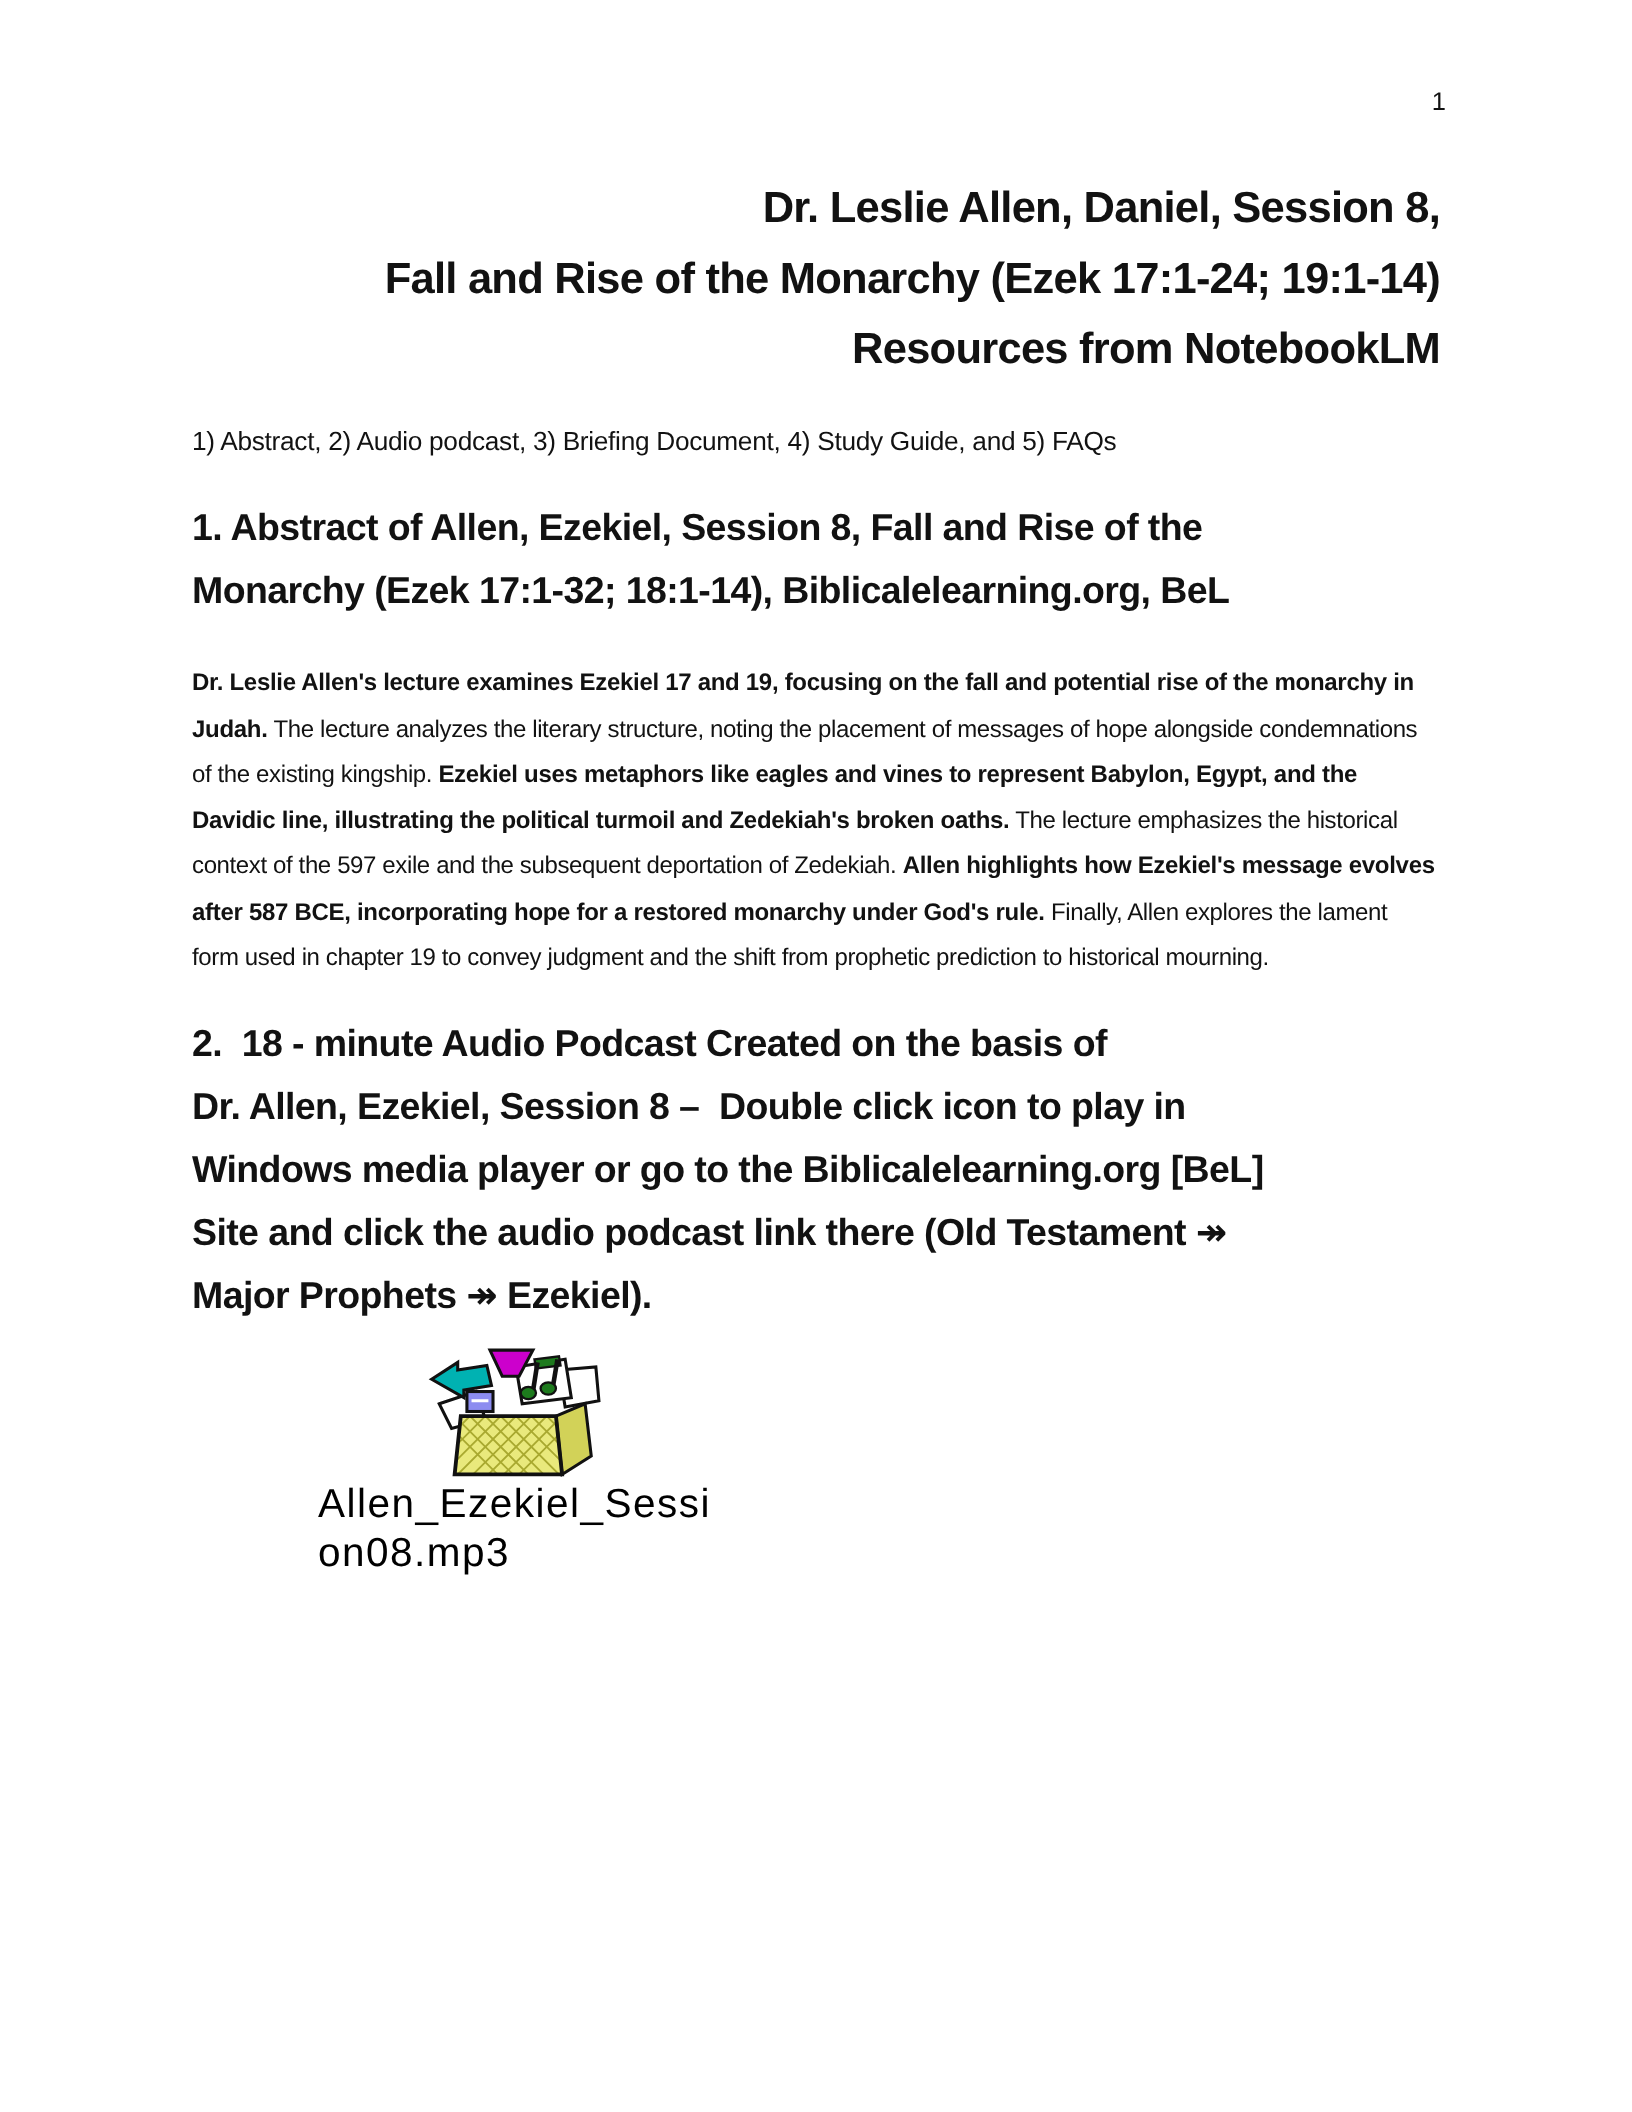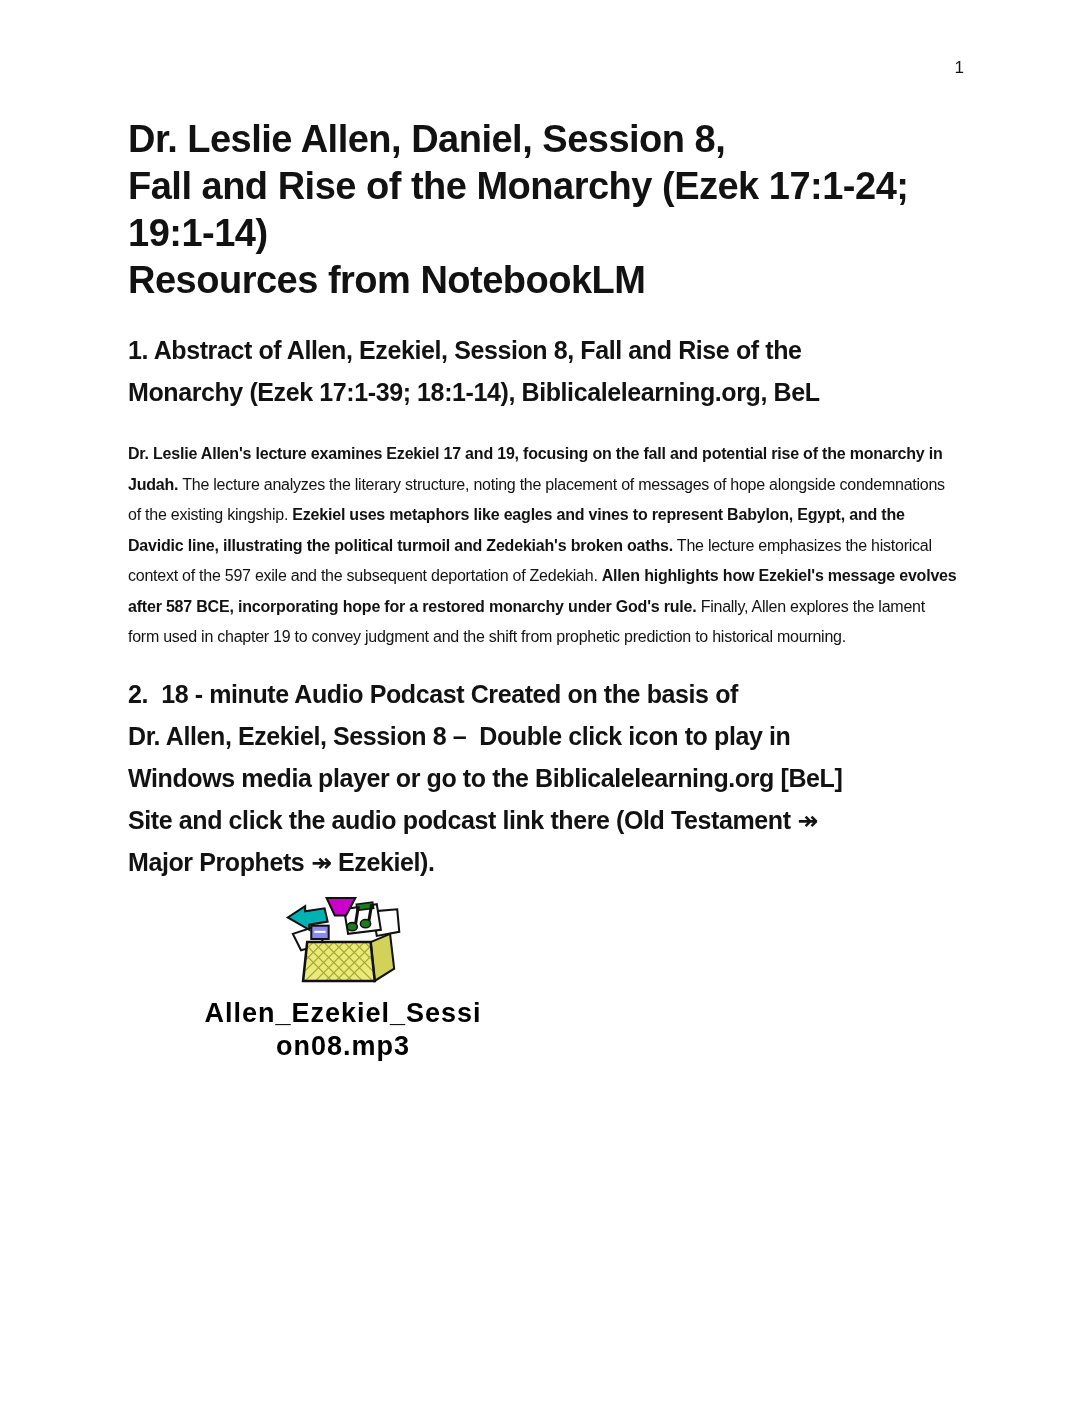--- a/index.html
+++ b/index.html
@@ -10,22 +10,22 @@
     background:#ffffff;
     overflow:hidden;
   }
   .page-number {
     position:absolute; top:58px; right:124px;
     font-size:17px; line-height:20px;
   }
   .content { padding:0 128px; }
   .doc-title {
     margin:116px 0 0 0;
-    font-size:38px; font-weight:bold; letter-spacing:-0.5px;
-    line-height:47px; text-align:left;
+    font-size:29px; font-weight:bold; letter-spacing:-0.5px;
+    line-height:47px; text-align:right;
     white-space:pre-wrap;
   }
   .intro {
     margin:25px 0 0 0;
     font-size:17.5px; line-height:24px; letter-spacing:-0.2px;
   }
   .sec-heading {
     margin:25px 0 0 0;
     font-size:25px; font-weight:bold; letter-spacing:-0.4px;
     line-height:42px;
@@ -39,43 +39,44 @@
   }
   .abstract b { letter-spacing:-0.2px; }
   .attachment {
     margin:12px 0 0 10px;
     width:410px;
     display:flex; flex-direction:column; align-items:center;
     cursor:pointer;
   }
   .attachment svg { display:block; }
   .filename {
-    margin-top:14px;
-    font-size:27px; font-weight:bold; line-height:33px;
-    letter-spacing:1px; text-align:center;
+    margin-top:1px;
+    font-size:27px; font-weight:normal; line-height:33px;
+    letter-spacing:1px; 
     white-space:pre-wrap;
     color:#000;
   }
 </style>
 </head>
 <body>
 
 <div class="page">
 
   <div class="page-number">1</div>
 
   <div class="content">
 
     <div class="doc-title">Dr. Leslie Allen, Daniel, Session 8,
 Fall and Rise of the Monarchy (Ezek 17:1-24; 19:1-14)
 Resources from NotebookLM</div>
 
+    <p class="intro">1) Abstract, 2) Audio podcast, 3) Briefing Document, 4) Study Guide, and 5) FAQs</p>
 
     <div class="sec-heading">1. Abstract of Allen, Ezekiel, Session 8, Fall and Rise of the
-Monarchy (Ezek 17:1-39; 18:1-14), Biblicalelearning.org, BeL</div>
+Monarchy (Ezek 17:1-32; 18:1-14), Biblicalelearning.org, BeL</div>
 
     <p class="abstract"><b>Dr. Leslie Allen's lecture examines Ezekiel 17 and 19, focusing on the fall and potential rise of the monarchy in Judah.</b><span> The lecture analyzes the literary structure, noting the placement of messages of hope alongside condemnations of the existing kingship. </span><b>Ezekiel uses metaphors like eagles and vines to represent Babylon, Egypt, and the Davidic line, illustrating the political turmoil and Zedekiah's broken oaths.</b><span> The lecture emphasizes the historical context of the 597 exile and the subsequent deportation of Zedekiah. </span><b>Allen highlights how Ezekiel's message evolves after 587 BCE, incorporating hope for a restored monarchy under God's rule.</b><span> Finally, Allen explores the lament form used in chapter 19 to convey judgment and the shift from prophetic prediction to historical mourning.</span></p>
 
     <div class="sec-heading spaced">2.  18 - minute Audio Podcast Created on the basis of
 Dr. Allen, Ezekiel, Session 8 –  Double click icon to play in
 Windows media player or go to the Biblicalelearning.org [BeL]
 Site and click the audio podcast link there (Old Testament ↠
 Major Prophets ↠ Ezekiel).</div>
 
     <div class="attachment">

